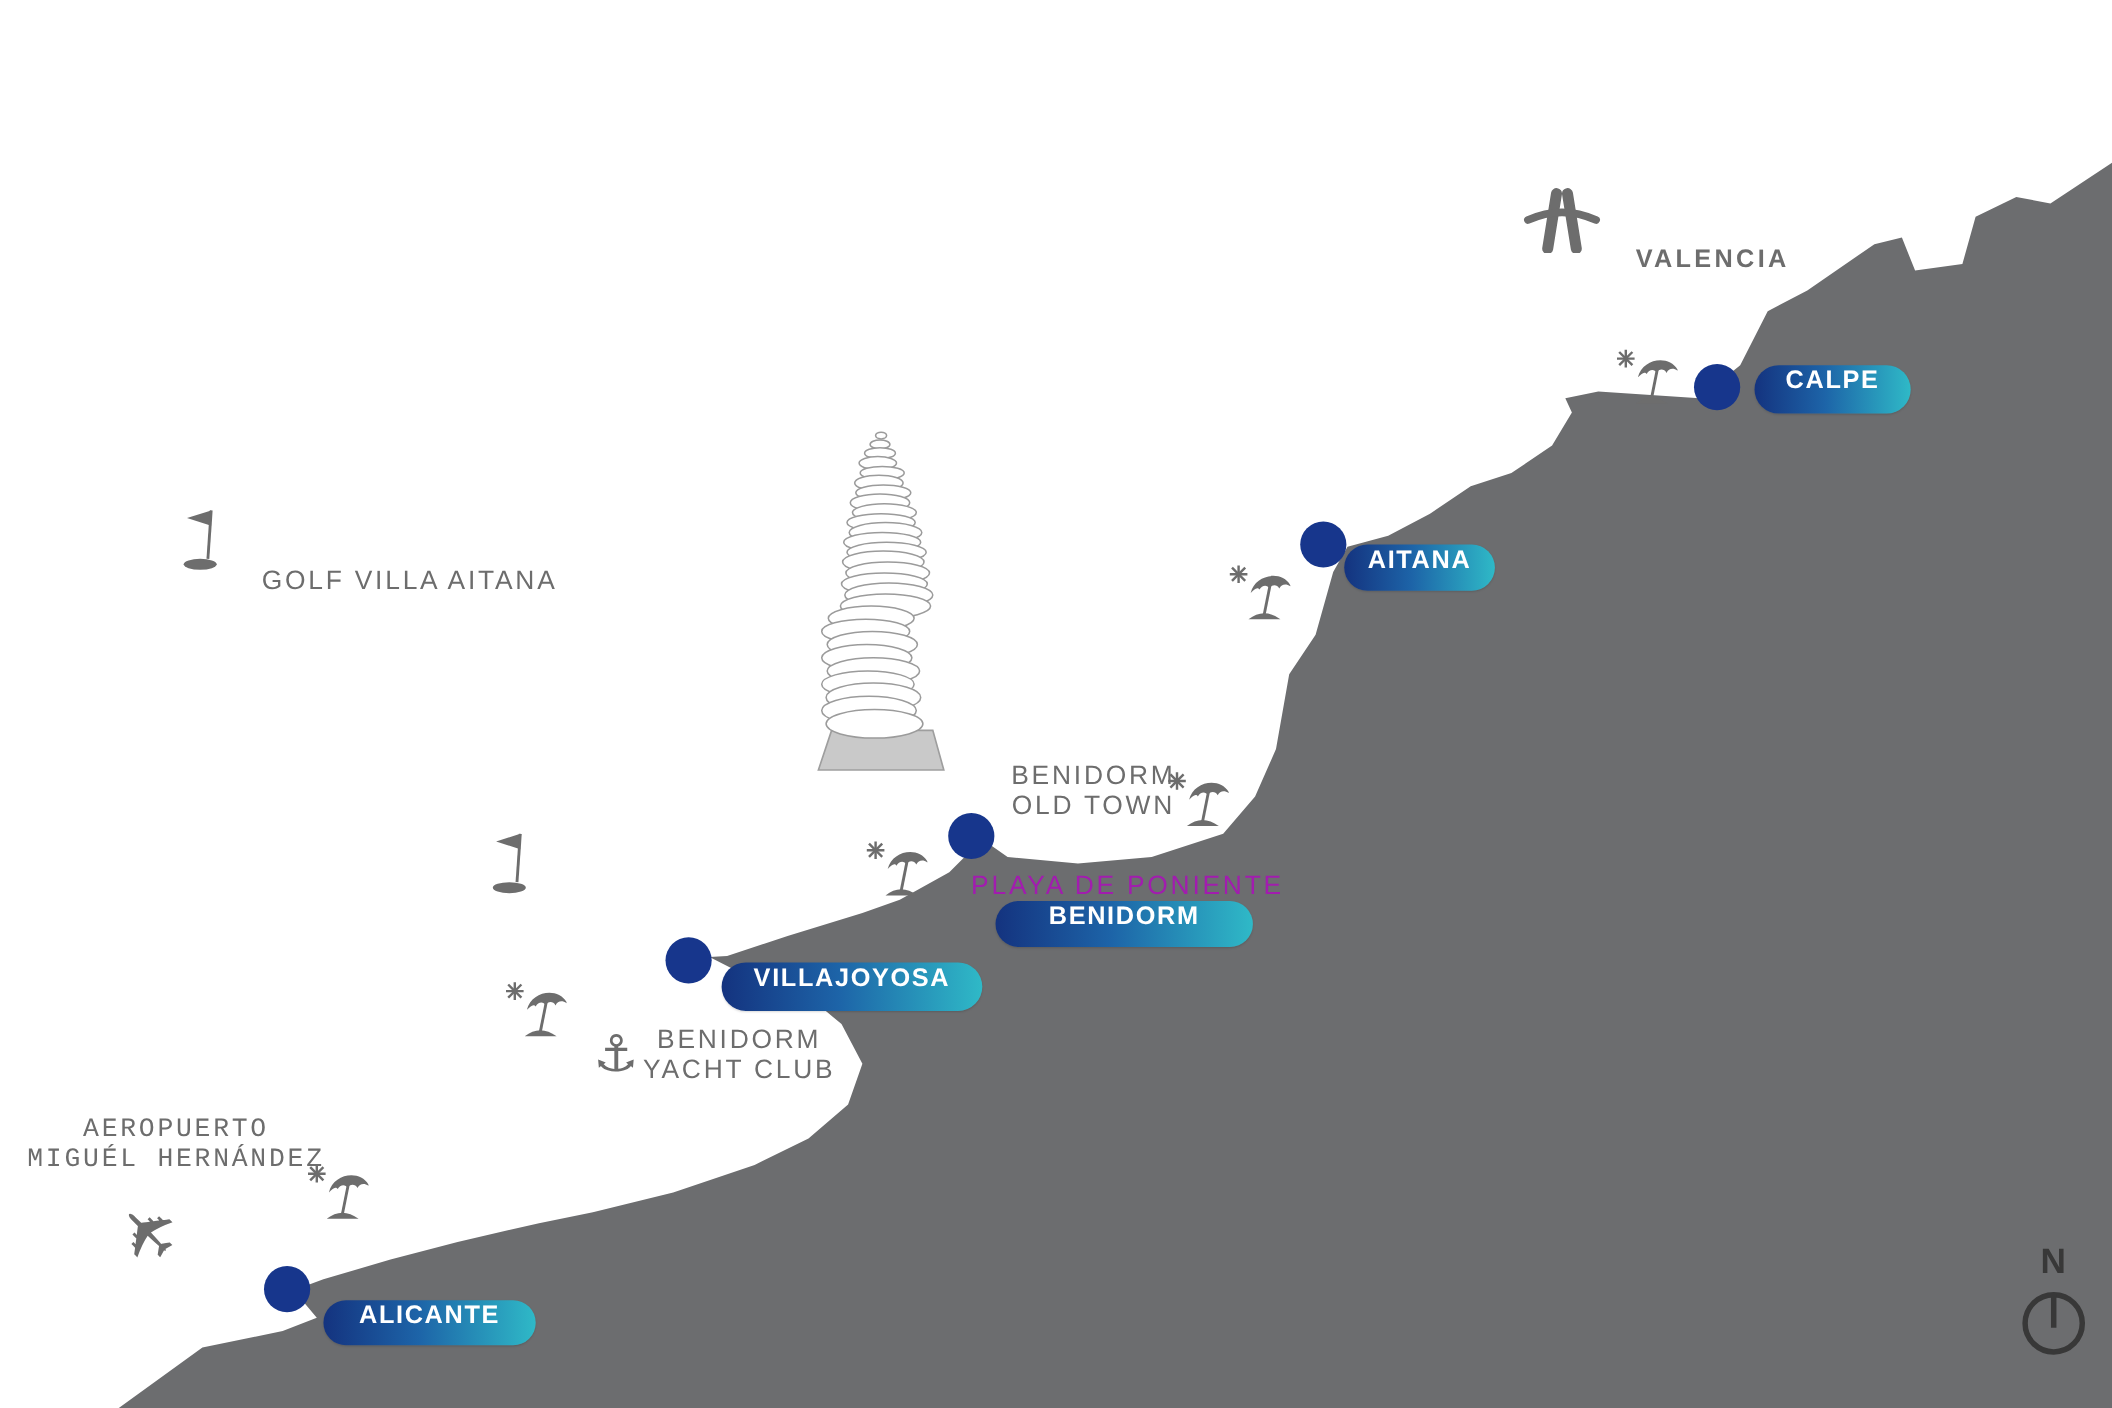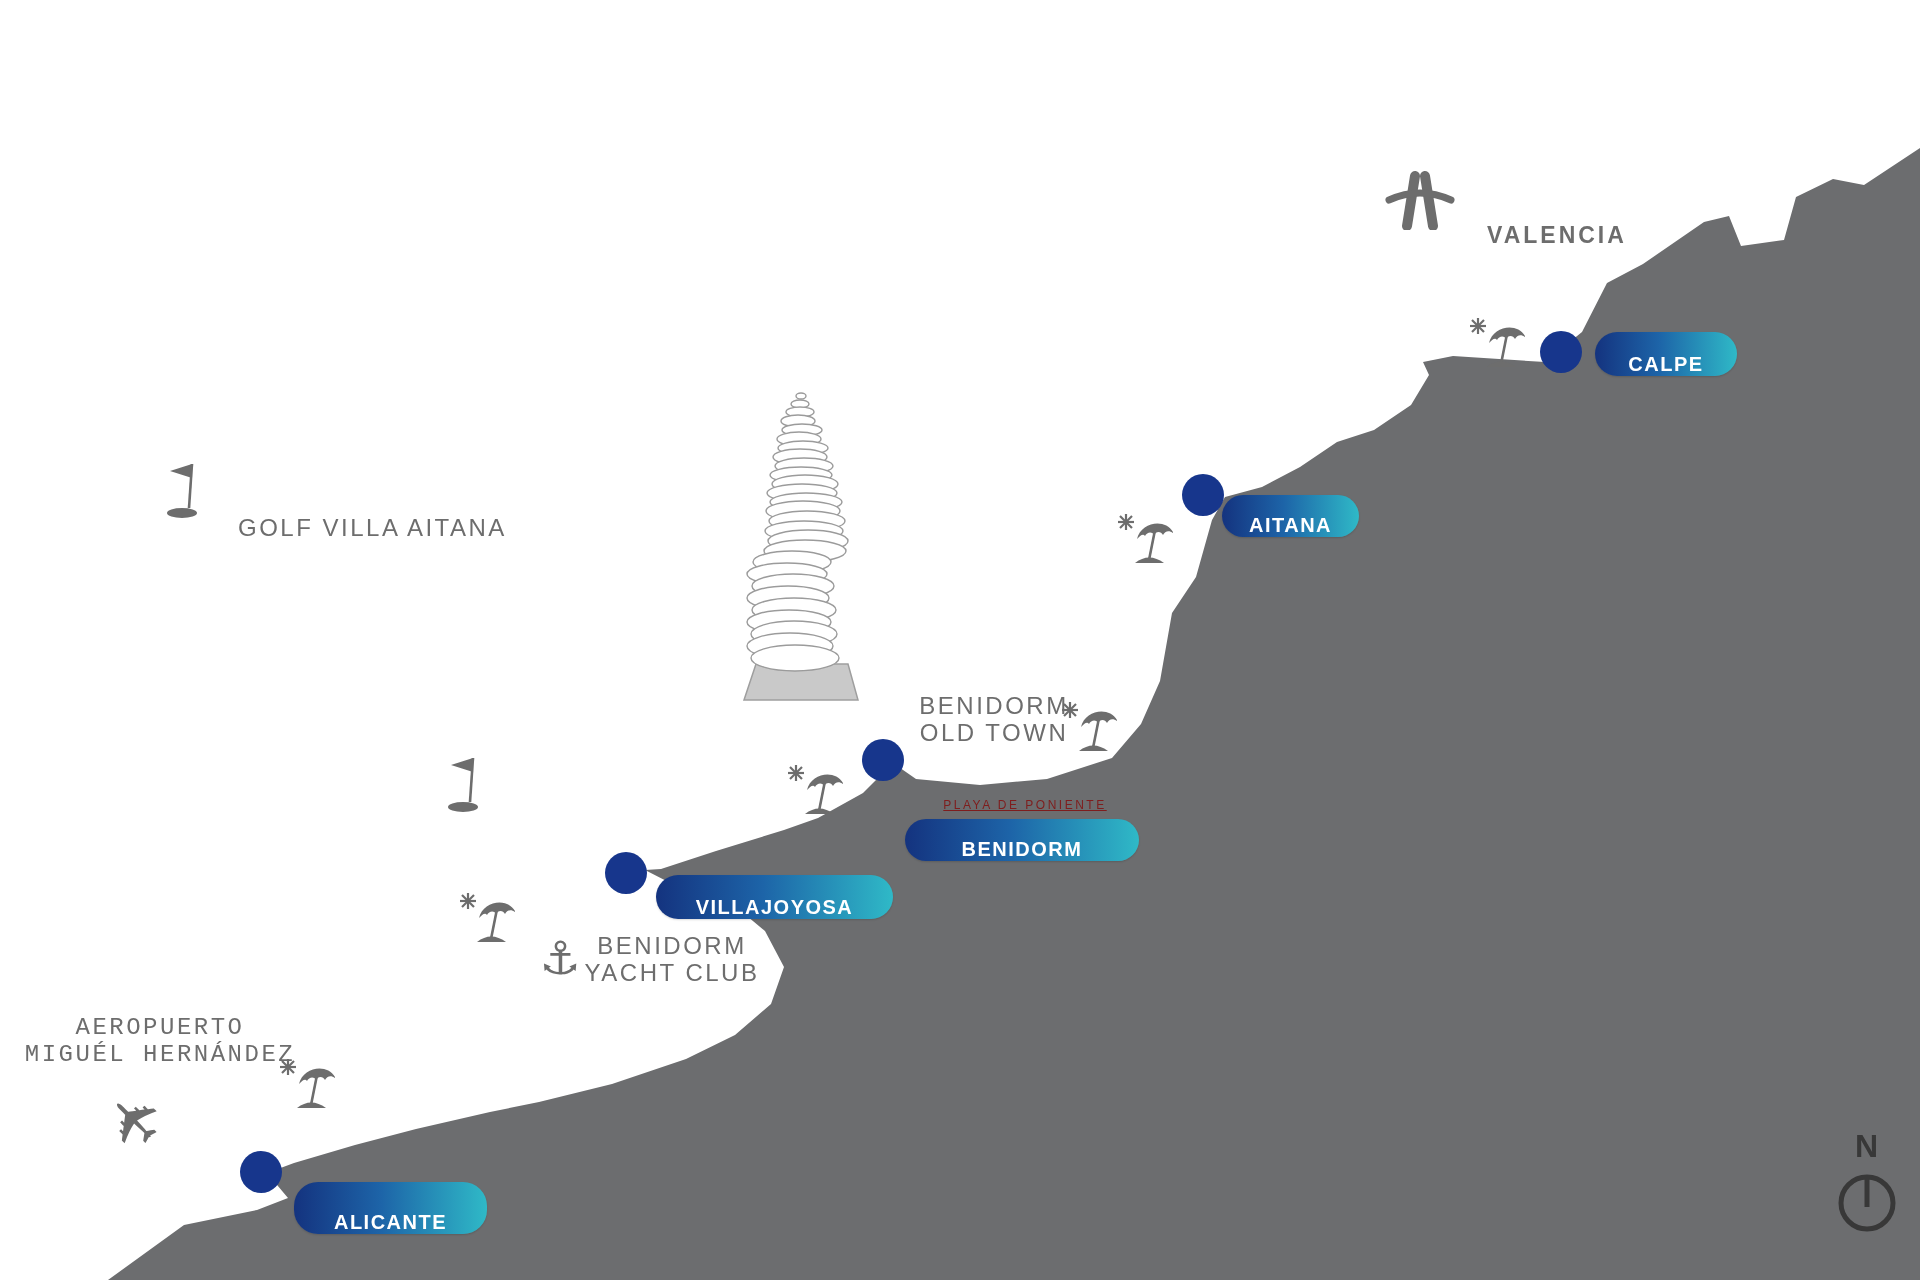--- a/index.html
+++ b/index.html
@@ -10,24 +10,24 @@
   }
   .layer{position:absolute;left:0;top:0;width:100%;height:100%;}
   .poi-label{
     position:absolute;color:#6d6d6d;font-size:24px;letter-spacing:2.5px;
     text-transform:uppercase;text-align:center;line-height:27px;white-space:nowrap;
     transform:translateX(-50%);
   }
   .poi-label .line{display:block;}
   .poi-label.left-align{transform:none;text-align:left;margin-top:36px;}
   .poi-label.bold{font-weight:700;font-size:23px;letter-spacing:3px;}
-  .poi-label.on-land{color:#7f1d1d;font-size:12px;text-decoration:underline;}
+  .poi-label.on-land{color:#a21caf;font-size:24px;}
   .badge{
-    position:absolute;display:flex;align-items:flex-end;justify-content:center;
-    color:#ffffff;font-weight:700;font-size:20px;letter-spacing:1.5px;
+    position:absolute;display:flex;align-items:flex-start;justify-content:center;
+    color:#ffffff;font-weight:700;font-size:23px;letter-spacing:1.5px;
     border-radius:24px;
     background:linear-gradient(90deg,#14337f 0%,#1d64a8 45%,#2fb9c7 100%);
     box-shadow:0 1px 2px rgba(0,0,0,0.15);
   }
   .dot{position:absolute;width:42px;height:42px;border-radius:50%;background:#17368c;}
   .icon{position:absolute;}
   .glyph-icon{
     position:absolute;color:#6d6d6d;transform:translate(-50%,-50%);
     line-height:1;
   }
@@ -175,21 +175,21 @@
   <div class="poi-label" style="left:160px;top:1014px;font-family:Liberation Mono, monospace;">
     <span class="line">AEROPUERTO</span>
     <span class="line">MIGUÉL HERNÁNDEZ</span>
   </div>
   <svg class="icon" style="left:278px;top:1057px;" width="64" height="54" aria-hidden="true">
     <use href="#sym-beach"></use>
   </svg>
   <div class="glyph-icon" style="left:135px;top:1120px;font-size:66px;transform:translate(-50%,-50%) rotate(-135deg);">✈</div>
 
   <div class="dot" style="left:240px;top:1151px;"></div>
-  <div class="badge" style="left:294px;top:1182px;width:193px;height:52px;">
+  <div class="badge" style="left:294px;top:1182px;width:193px;height:41px;">
     <span>ALICANTE</span>
   </div>
 
   <div class="compass" style="left:1832px;top:1128px;width:70px;">
     <div class="n">N</div>
     <svg width="70" height="70" aria-hidden="true">
       <circle cx="35" cy="38" r="26" fill="none" stroke="#383838" stroke-width="5"></circle>
       <line x1="35" y1="12" x2="35" y2="42" stroke="#383838" stroke-width="5"></line>
     </svg>
   </div>

